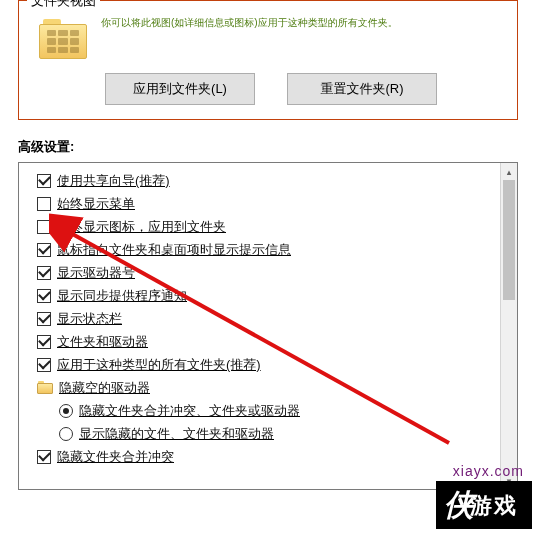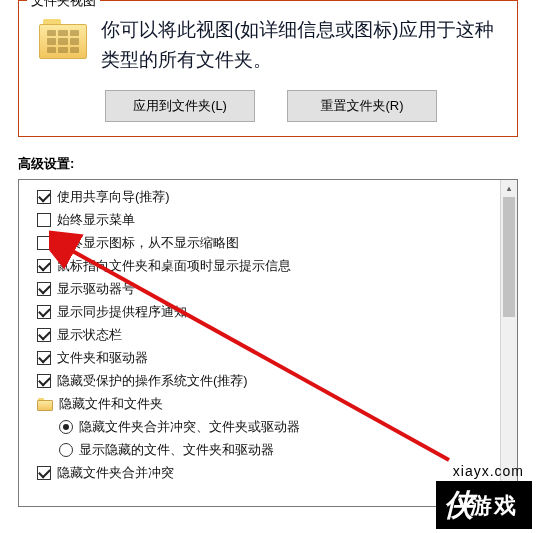--- a/index.html
+++ b/index.html
@@ -5,45 +5,45 @@
 * { box-sizing: border-box; margin: 0; padding: 0; }
 body { font-family: "Microsoft YaHei", "SimSun", sans-serif; font-size: 13px; background: #fff; width: 536px; height: 533px; position: relative; overflow: hidden; }
 .panel-top { margin: 0 18px 16px 18px; padding: 0 10px 14px 10px; border: 1px solid #c2410c; position: relative; }
 .panel-top-title { position: absolute; top: -9px; left: 8px; background: #fff; padding: 0 4px; font-size: 13px; }
 .panel-body { display: flex; padding-top: 14px; }
 .folder-icon { width: 48px; height: 40px; margin: 4px 14px 0 10px; position: relative; flex-shrink: 0; }
 .folder-icon .tab { position: absolute; top: 0; left: 4px; width: 18px; height: 6px; background: #f7d674; border-radius: 2px 2px 0 0; }
 .folder-icon .body { position: absolute; top: 5px; left: 0; right: 0; bottom: 0; background: linear-gradient(#fde9a0,#f2c55f); border: 1px solid #d9b24b; border-radius: 2px; }
 .folder-icon .dots { position: absolute; top: 11px; left: 8px; right: 8px; bottom: 6px; display: grid; grid-template-columns: repeat(3,1fr); grid-template-rows: repeat(3,1fr); gap: 2px; }
 .folder-icon .dots span { background: #9b7b34; opacity: .55; border-radius: 1px; }
-.desc-text { flex: 1; line-height: 1.6; color: #0f172a; font-size: 19px; }
+.desc-text { flex: 1; line-height: 1.6; color: #4d7c0f; font-size: 10px; }
 .btn-row { display: flex; gap: 32px; margin-top: 14px; margin-left: 76px; }
 .win-btn { min-width: 150px; padding: 6px 10px; background: #e1e1e1; border: 1px solid #adadad; font-size: 13px; text-align: center; cursor: pointer; }
 .adv-label { margin: 18px 0 6px 18px; font-size: 13px; font-weight: bold; }
 .listbox-wrap { margin: 0 18px; border: 1px solid #7a7a7a; position: relative; height: 328px; background: #fff; }
 .listbox { position: absolute; inset: 0; overflow: hidden; padding: 6px 2px 6px 8px; }
 .scrollbar { position: absolute; top: 0; right: 0; width: 17px; height: 100%; background: #f0f0f0; border-left: 1px solid #d4d4d4; }
 .scrollbar .arrow { height: 17px; display: flex; align-items: center; justify-content: center; color: #606060; font-size: 9px; }
 .scrollbar .thumb { position: absolute; top: 17px; left: 2px; right: 2px; height: 120px; background: #c2c2c2; }
-.row { display: flex; align-items: center; height: 23px; padding-left: 10px; gap: 6px; white-space: nowrap; }
+.row { display: flex; align-items: center; height: 23px; padding-left: 10px; gap: 6px; white-space: nowrap; text-decoration: underline; }
 .row.indent { padding-left: 32px; }
 .chk { width: 14px; height: 14px; border: 1px solid #333; display: inline-flex; align-items: center; justify-content: center; background: #fff; flex-shrink: 0; }
 .chk.checked::after { content: ""; width: 9px; height: 5px; border-left: 2px solid #222; border-bottom: 2px solid #222; transform: rotate(-45deg) translate(1px,-1px); }
 .rad { width: 14px; height: 14px; border: 1px solid #333; border-radius: 50%; display: inline-flex; align-items: center; justify-content: center; background: #fff; flex-shrink: 0; }
 .rad.checked::after { content: ""; width: 6px; height: 6px; background: #222; border-radius: 50%; }
 .mini-folder { width: 16px; height: 13px; position: relative; flex-shrink: 0; }
 .mini-folder .mt { position:absolute; top:0; left:1px; width:6px; height:3px; background:#f7d674; border-radius:1px 1px 0 0; }
 .mini-folder .mb { position:absolute; top:2px; left:0; right:0; bottom:0; background:linear-gradient(#fde9a0,#f2c55f); border:1px solid #caa24a; border-radius:1px; }
 .row-label { color: #111; font-size: 13px; }
 .red-arrow { position:absolute; pointer-events:none; z-index:5; }
 .watermark { position:absolute; right:4px; bottom:4px; display:flex; align-items:center; gap:6px; z-index:6; }
 .wm-box { background:#000; color:#fff; padding:10px 14px 8px 34px; position:relative; letter-spacing:2px; }
 .wm-box .slash { position:absolute; left:8px; top:4px; font-size:30px; font-style:italic; font-weight:700; color:#fff; }
 .wm-box .big { font-size:22px; font-weight:600; display:inline-block; }
-.wm-url { position:absolute; right:8px; top:-18px; color:#000000; font-size:14px; letter-spacing:1px; }
+.wm-url { position:absolute; right:8px; top:-18px; color:#701a75; font-size:14px; letter-spacing:1px; }
 </style>
 </head>
 <body>
 
 <div class="panel-top">
   <div class="panel-top-title">文件夹视图</div>
   <div class="panel-body">
     <div class="folder-icon">
       <div class="tab"></div>
         <div class="body"></div>
@@ -74,21 +74,21 @@
       <div class="row">
         <span class="chk checked"></span>
         <span class="row-label">使用共享向导(推荐)</span>
       </div>
       <div class="row">
         <span class="chk"></span>
         <span class="row-label">始终显示菜单</span>
       </div>
       <div class="row">
         <span class="chk"></span>
-        <span class="row-label">始终显示图标，从不显示缩略图</span>
+        <span class="row-label">始终显示图标，应用到文件夹</span>
       </div>
       <div class="row">
         <span class="chk checked"></span>
         <span class="row-label">鼠标指向文件夹和桌面项时显示提示信息</span>
       </div>
       <div class="row">
         <span class="chk checked"></span>
         <span class="row-label">显示驱动器号</span>
       </div>
       <div class="row">
@@ -98,28 +98,28 @@
       <div class="row">
         <span class="chk checked"></span>
         <span class="row-label">显示状态栏</span>
       </div>
       <div class="row">
         <span class="chk checked"></span>
         <span class="row-label">文件夹和驱动器</span>
       </div>
       <div class="row">
         <span class="chk checked"></span>
-        <span class="row-label">隐藏受保护的操作系统文件(推荐)</span>
+        <span class="row-label">应用于这种类型的所有文件夹(推荐)</span>
       </div>
       <div class="row">
         <span class="mini-folder">
           <span class="mt"></span>
           <span class="mb"></span>
         </span>
-        <span class="row-label">隐藏文件和文件夹</span>
+        <span class="row-label">隐藏空的驱动器</span>
       </div>
       <div class="row indent">
         <span class="rad checked"></span>
         <span class="row-label">隐藏文件夹合并冲突、文件夹或驱动器</span>
       </div>
       <div class="row indent">
         <span class="rad"></span>
         <span class="row-label">显示隐藏的文件、文件夹和驱动器</span>
       </div>
       <div class="row">

